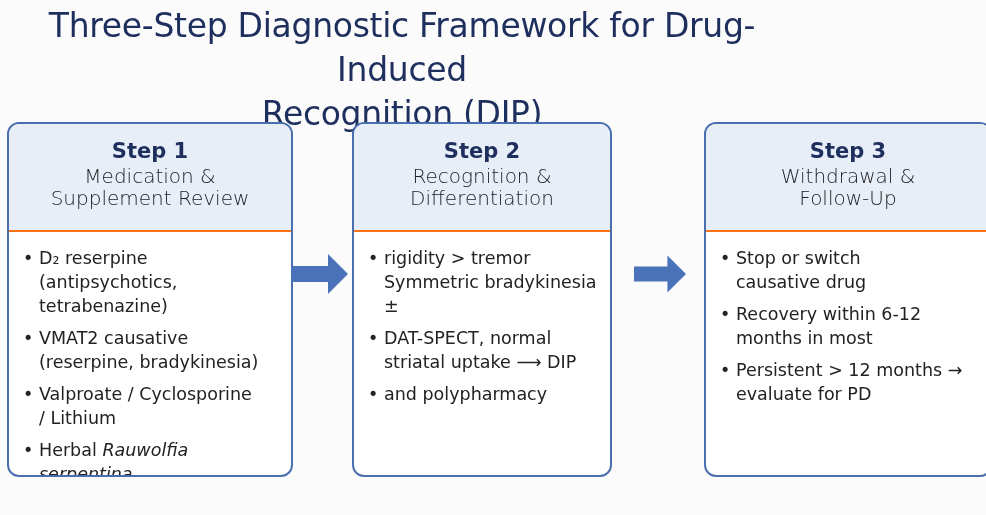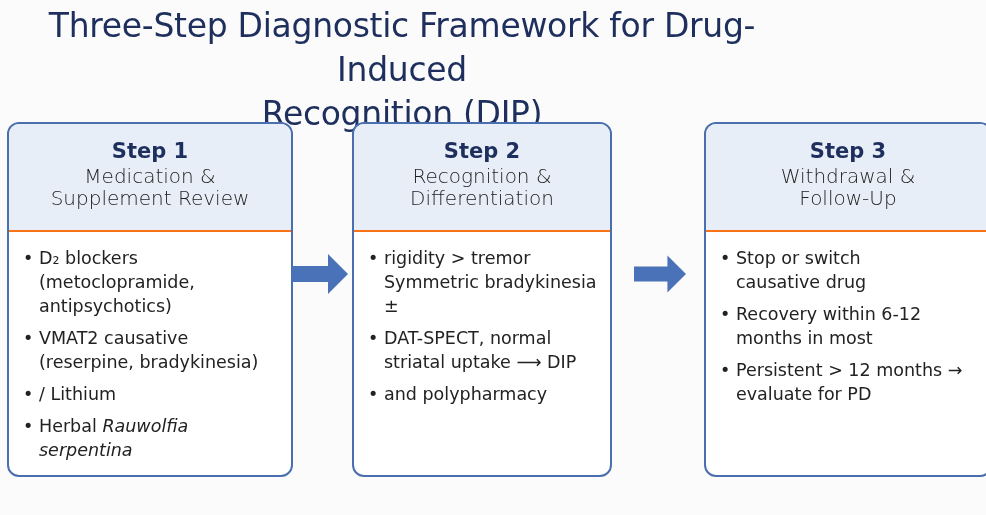--- a/index.html
+++ b/index.html
@@ -65,28 +65,29 @@
 </div>
 
 <div class="box" style="left:7px; width:286px;">
   <div class="head">
     <span class="step-num">Step 1</span>
     <span class="step-name">Medication &amp;
 Supplement Review</span>
   </div>
   <ul>
     <li>
-      <span class="line">D₂ blockers (metoclopramide,</span>
-      <span class="line">antipsychotics)</span>
+      <span class="line">D₂ reserpine (antipsychotics,</span>
+      <span class="line">tetrabenazine)</span>
     </li>
     <li>
       <span class="line">VMAT2 causative</span>
       <span class="line">(reserpine, bradykinesia)</span>
     </li>
     <li>
+      <span class="line">Valproate / Cyclosporine</span>
       <span class="line">/ Lithium</span>
     </li>
     <li>
       <span class="line"><span>Herbal </span><i>Rauwolfia serpentina</i></span>
 
     </li>
   </ul>
 </div>
 
 <svg class="arrow" style="left:292px; top:254px;" viewBox="0 0 56 40">

